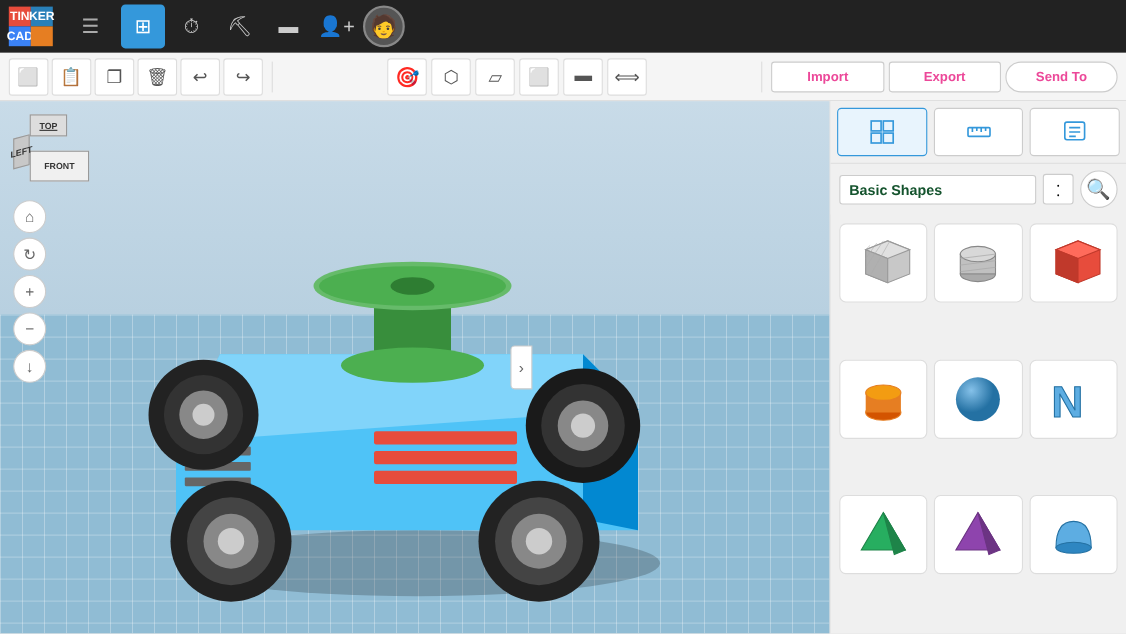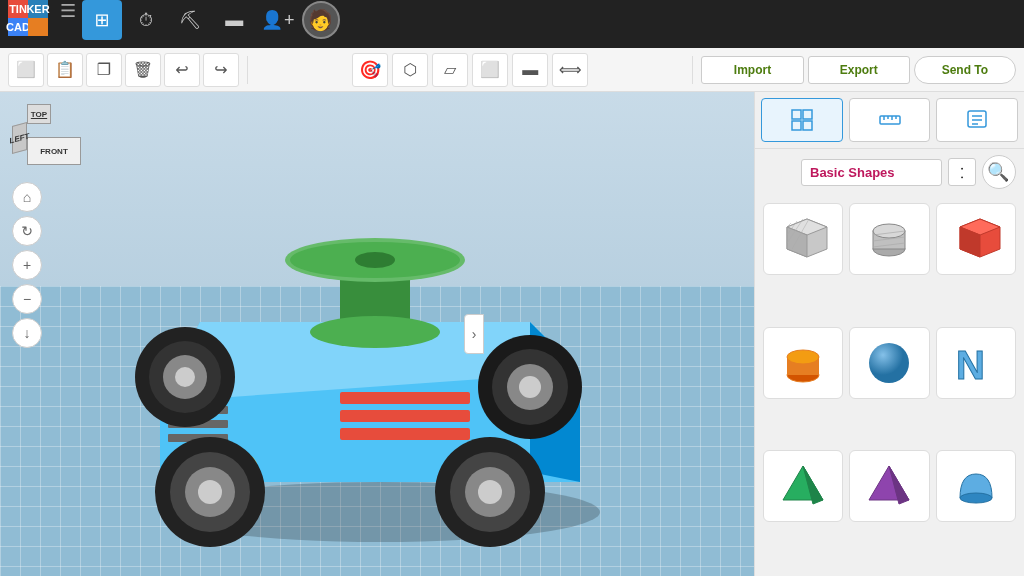--- a/index.html
+++ b/index.html
@@ -1,21 +1,21 @@
 <!DOCTYPE html>
 <html><head>
   <meta charset="utf-8">
   <style>
     * { box-sizing: border-box; margin: 0; padding: 0; }
     body { font-family: Arial, sans-serif; background: #e8e8e8; width: 1024px; height: 576px; overflow: hidden; }
 
     
     #topbar {
-      display: flex; align-items: flex-start; background: #222; height: 48px;
-      padding: 0 8px; gap: 6px;
+      display: flex; align-items: center; background: #222; height: 48px;
+      padding: 0 8px; gap: 20px;
     }
     #logo { width: 40px; height: 36px; display: flex; flex-wrap: wrap; flex-shrink: 0; }
     #logo span { width: 20px; height: 18px; display: flex; align-items: center; justify-content: center; font-weight: bold; font-size: 11px; color: white; }
     .logo-tl { background: #e74c3c; }
     .logo-tr { background: #2980b9; }
     .logo-bl { background: #3b82f6; }
     .logo-br { background: #e67e22; }
 
     #project-icon { color: #aaa; font-size: 18px; margin-left: 6px; }
     #project-title { color: white; font-size: 15px; font-weight: bold; margin-left: 4px; flex: 1; }
@@ -60,54 +60,54 @@
     }
 
     
     #orient-cube {
       position: absolute; top: 12px; left: 12px; width: 60px; height: 60px;
     }
     .cube-face {
       position: absolute; border: 1px solid #999; font-size: 8px; font-weight: bold;
       display: flex; align-items: center; justify-content: center; color: #333;
     }
-    .cube-top { top: 0; left: 15px; width: 24px; height: 20px; background: #ddd; text-decoration: underline; }
+    .cube-top { top: 0; left: 15px; width: 34px; height: 20px; background: #ddd; text-decoration: underline; }
     .cube-front { top: 33px; left: 15px; width: 54px; height: 28px; background: #f0f0f0; }
     .cube-left { top: 20px; left: 0; width: 15px; height: 28px; background: #c8c8c8; transform: skewY(-15deg); }
 
     
     #nav-buttons { position: absolute; left: 12px; top: 90px; display: flex; flex-direction: column; gap: 4px; }
     .nav-btn {
       width: 30px; height: 30px; background: white; border: 1px solid #ccc; border-radius: 50%;
       display: flex; align-items: center; justify-content: center; cursor: pointer; font-size: 14px; color: #666;
     }
 
     
     #right-panel {
       width: 270px; background: #f0f0f0; border-left: 1px solid #ddd;
       display: flex; flex-direction: column;
     }
     .panel-action-btn {
       flex: 1; padding: 6px 4px; background: white; border: 1px solid #ccc; border-radius: 3px;
-      font-size: 12px; font-weight: bold; cursor: pointer; color: #4d7c0f;
+      font-size: 12px; font-weight: bold; cursor: pointer; color: #ec4899;
     }
 
     #panel-tools { display: flex; gap: 6px; padding: 6px; background: #f0f0f0; border-bottom: 1px solid #ddd; }
     .panel-tool {
       flex: 1; height: 44px; background: white; border: 1px solid #ccc; border-radius: 4px;
       display: flex; align-items: center; justify-content: center; cursor: pointer; font-size: 20px;
     }
     .panel-tool.active { border-color: #3498db; background: #e8f4fd; }
 
     #shapes-header {
       display: flex; align-items: center; padding: 6px 8px; background: #f0f0f0; gap: 6px;
     }
     #shapes-title-box {
       flex: 1; padding: 5px 8px; background: white; border: 1px solid #ccc; border-radius: 3px;
-      font-size: 13px; font-weight: bold; color: #be185d; margin-left: 38px;
+      font-size: 13px; font-weight: bold; color: #14532d;
     }
     #shapes-sort-btn {
       width: 28px; height: 28px; background: white; border: 1px solid #ccc; border-radius: 3px;
       display: flex; align-items: center; justify-content: center; cursor: pointer; font-size: 14px;
     }
     #shapes-search-btn {
       width: 34px; height: 34px; background: white; border: 1px solid #ccc; border-radius: 50%;
       display: flex; align-items: center; justify-content: center; cursor: pointer; font-size: 18px; color: #555;
     }
 

